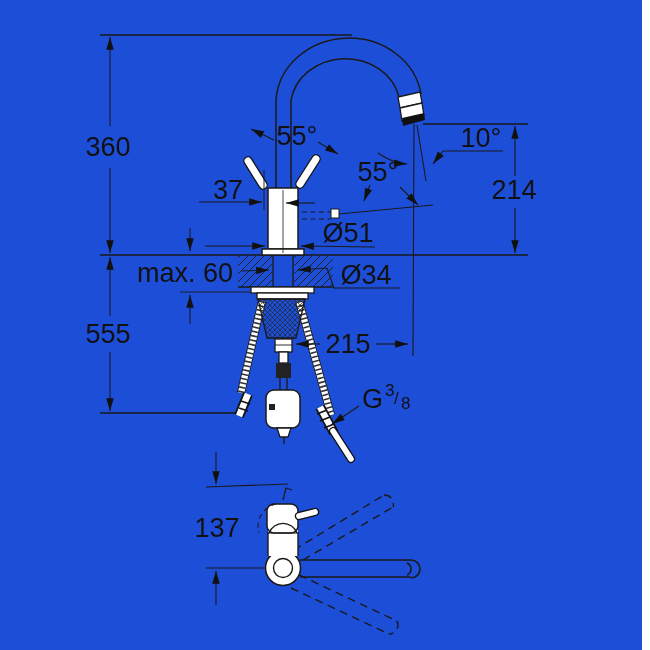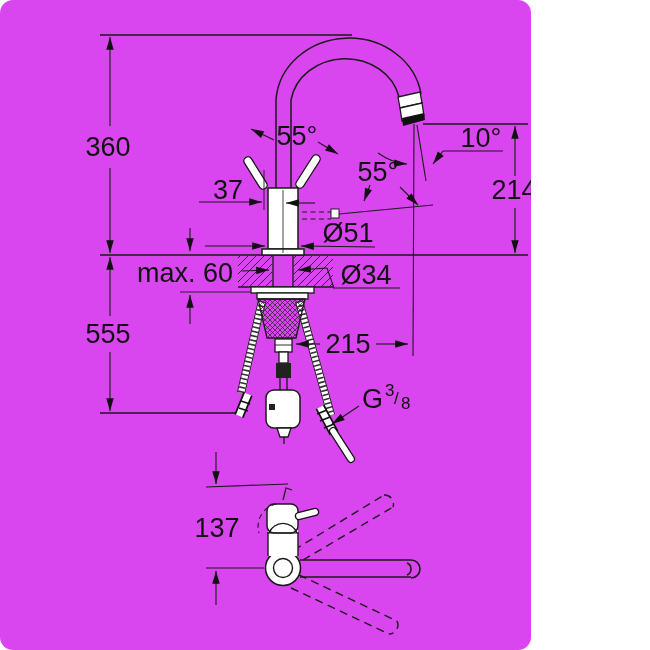--- a/index.html
+++ b/index.html
@@ -1,17 +1,17 @@
 <!DOCTYPE html>
 <html><head>
 <meta charset="utf-8">
 <style>
   html,body{margin:0;padding:0;background:#fff;}
-  .sheet{position:relative;width:531px;height:650px;background:#d946ef;overflow:hidden;
-         font-family:"Liberation Sans", sans-serif;border-radius:13px;}
+  .sheet{position:relative;width:642px;height:650px;background:#1d4ed8;overflow:hidden;
+         font-family:"Liberation Sans", sans-serif;}
   svg{display:block}
   text{fill:#111;font-family:"Liberation Sans", sans-serif;}
   .dim{font-size:27px;}
   .sup{font-size:17px;}
   .sub{font-size:17px;}
 </style>
 </head>
 <body>
 
 <div class="sheet">

